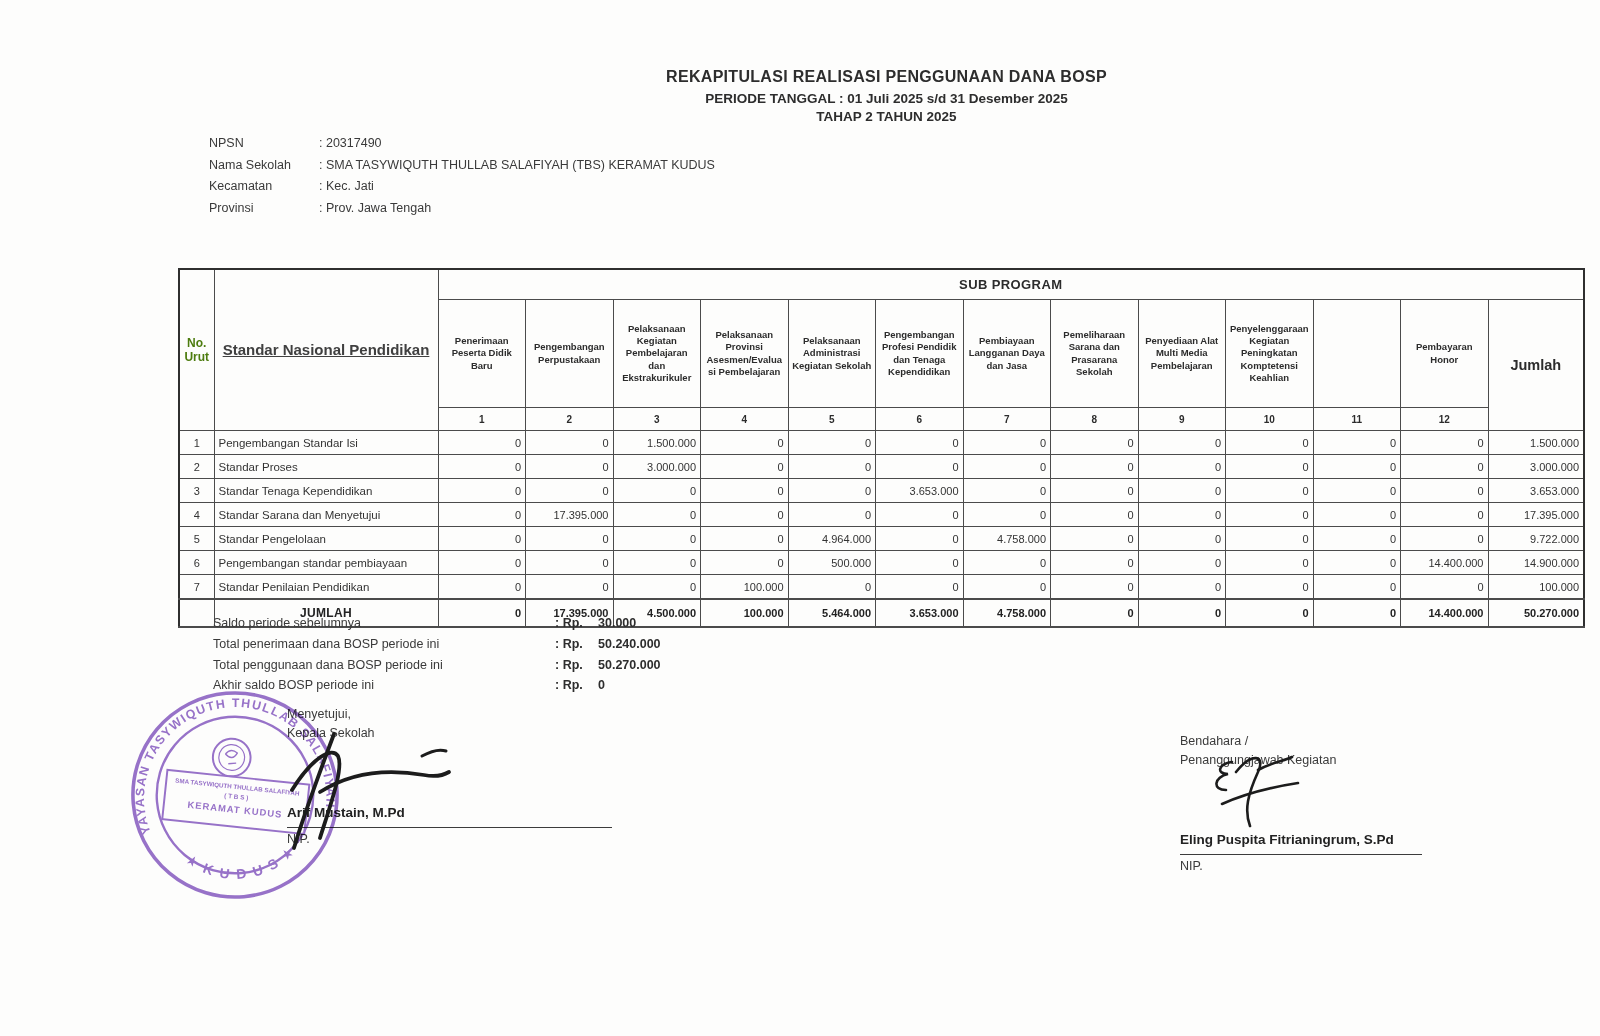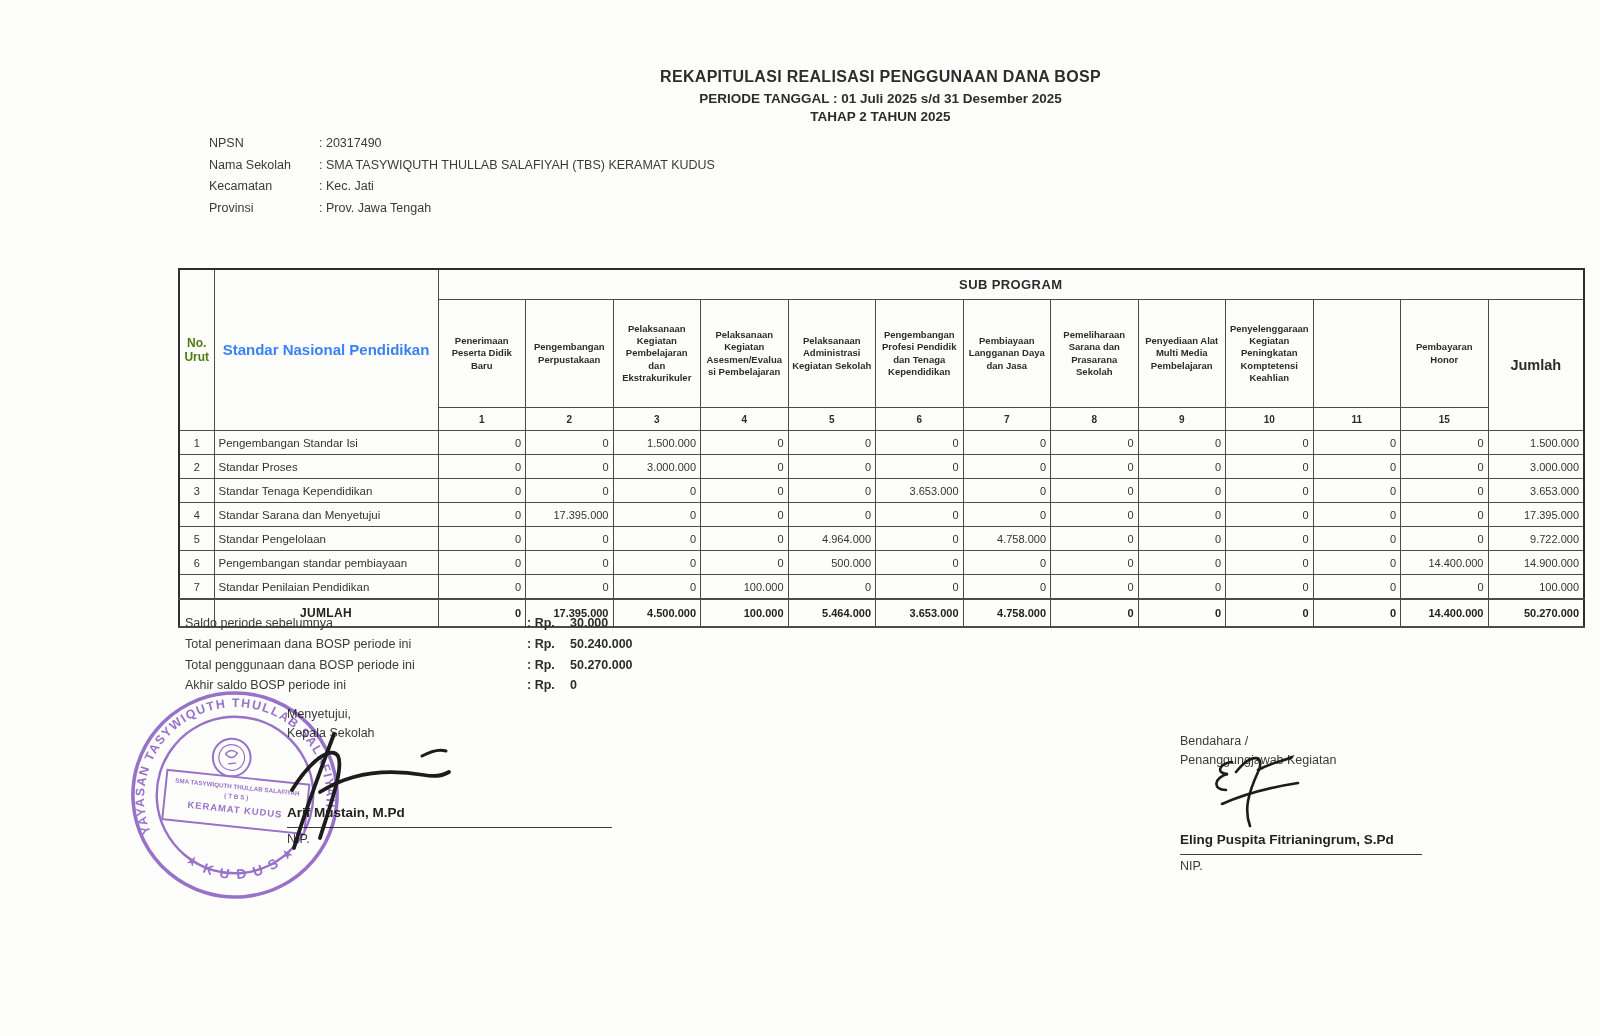--- a/index.html
+++ b/index.html
@@ -3,52 +3,52 @@
 <meta charset="utf-8">
 <style>
   html,body{margin:0;padding:0;}
   body{
     width:1600px;height:1036px;position:relative;overflow:hidden;
     background:#fdfdfc;
     font-family:"Liberation Sans","DejaVu Sans",sans-serif;
     color:#3a3a3a;
   }
   
-  .title-block{position:absolute;left:178px;top:68px;width:1405px;text-align:center;color:#2d2d2d;}
+  .title-block{position:absolute;left:184px;top:68px;width:1405px;text-align:center;color:#2d2d2d;}
   .title-main{font-size:16px;font-weight:bold;letter-spacing:.3px;}
   .title-sub{font-size:13.5px;font-weight:bold;margin-top:5px;}
   .title-sub2{font-size:13.5px;font-weight:bold;margin-top:3px;}
   
   .info-block{position:absolute;left:185px;top:132px;font-size:12.5px;}
   .info-row{display:flex;height:21.8px;align-items:center;}
   .info-label{width:110px;flex:0 0 110px;margin-left:24px;}
   
   table.doc-table{
     position:absolute;left:178px;top:268px;width:1405px;
     border-collapse:collapse;table-layout:fixed;
     color:#333;background:transparent;
   }
   table.doc-table th,table.doc-table td{
     border:1.5px solid #4b4b4b;overflow:hidden;vertical-align:middle;
   }
   table.doc-table{border:2.4px solid #2f2f2f;}
   th.h-subprogram{height:27px;font-size:13px;font-weight:bold;letter-spacing:.4px;color:#2c2c2c;border-bottom-width:2px;}
   th.h-no{font-size:12px;font-weight:bold;color:#4d7c0f;padding:0 1px;}
-  th.h-snp{font-size:15px;font-weight:bold;color:#3b82f6;line-height:1.25;}
+  th.h-snp{font-size:15px;font-weight:bold;color:#404040;line-height:1.25;text-decoration:underline;}
   th.h-sub{height:103px;font-size:9.5px;font-weight:bold;color:#2c2c2c;padding:2px 3px;line-height:1.3;overflow-wrap:anywhere;}
   th.h-jumlah{font-size:14.5px;font-weight:bold;color:#2c2c2c;}
   th.h-num{height:20px;font-size:10px;font-weight:bold;color:#2c2c2c;border-bottom-width:2px;}
   td.c-no{height:21px;text-align:center;font-size:11px;}
   td.c-name{font-size:11.5px;text-align:left;padding:0 3px 0 4px;white-space:nowrap;}
   td.c-val{font-size:11px;text-align:right;padding:0 4px 0 1px;white-space:nowrap;}
   tr.total-row td{height:24px;font-weight:bold;color:#222;border-top-width:2px;border-bottom-width:2px;}
   td.c-total-label{text-align:center;font-size:12px;letter-spacing:.3px;}
   
   .summary-block{position:absolute;left:185px;top:613px;font-size:12.5px;}
-  .summary-row{display:flex;height:20.7px;align-items:center;}
+  .summary-row{display:flex;height:20.7px;align-items:center;margin-left:28px;}
   .summary-label{width:342px;flex:0 0 342px;}
   .summary-prefix{width:43px;flex:0 0 43px;font-weight:bold;color:#2d2d2d;}
   .summary-amount{font-weight:bold;color:#2d2d2d;}
   
   .sig-block{position:absolute;font-size:12.5px;color:#3a3a3a;}
   .sig-left{left:287px;top:705px;width:330px;}
   .sig-right{left:1180px;top:732px;width:330px;}
   .sig-role{line-height:19px;}
   .sig-name{font-weight:bold;font-size:13.5px;color:#222;}
   .sig-left .sig-name{margin-top:62px;}
@@ -101,21 +101,21 @@
   <thead>
     <tr>
       <th class="h-no" rowspan="3">No. Urut</th>
       <th class="h-snp" rowspan="3">Standar Nasional Pendidikan</th>
       <th class="h-subprogram" colspan="13">SUB PROGRAM</th>
     </tr>
     <tr>
         <th class="h-sub">Penerimaan Peserta Didik Baru</th>
         <th class="h-sub">Pengembangan Perpustakaan</th>
         <th class="h-sub">Pelaksanaan Kegiatan Pembelajaran dan Ekstrakurikuler</th>
-        <th class="h-sub">Pelaksanaan Kegiatan Asesmen/Evaluasi Pembelajaran</th>
+        <th class="h-sub">Pelaksanaan Provinsi Asesmen/Evaluasi Pembelajaran</th>
         <th class="h-sub">Pelaksanaan Administrasi Kegiatan Sekolah</th>
         <th class="h-sub">Pengembangan Profesi Pendidik dan Tenaga Kependidikan</th>
         <th class="h-sub">Pembiayaan Langganan Daya dan Jasa</th>
         <th class="h-sub">Pemeliharaan Sarana dan Prasarana Sekolah</th>
         <th class="h-sub">Penyediaan Alat Multi Media Pembelajaran</th>
         <th class="h-sub">Penyelenggaraan Kegiatan Peningkatan Komptetensi Keahlian</th>
         <th class="h-sub"></th>
         <th class="h-sub">Pembayaran Honor</th>
         <th class="h-jumlah" rowspan="2">Jumlah</th>
       </tr>
@@ -124,21 +124,21 @@
         <th class="h-num">2</th>
         <th class="h-num">3</th>
         <th class="h-num">4</th>
         <th class="h-num">5</th>
         <th class="h-num">6</th>
         <th class="h-num">7</th>
         <th class="h-num">8</th>
         <th class="h-num">9</th>
         <th class="h-num">10</th>
         <th class="h-num">11</th>
-        <th class="h-num">15</th>
+        <th class="h-num">12</th>
       </tr>
   </thead>
   <tbody>
       <tr>
         <td class="c-no">1</td>
         <td class="c-name">Pengembangan Standar Isi</td>
         <td class="c-val">0</td>
         <td class="c-val">0</td>
         <td class="c-val">1.500.000</td>
         <td class="c-val">0</td>

